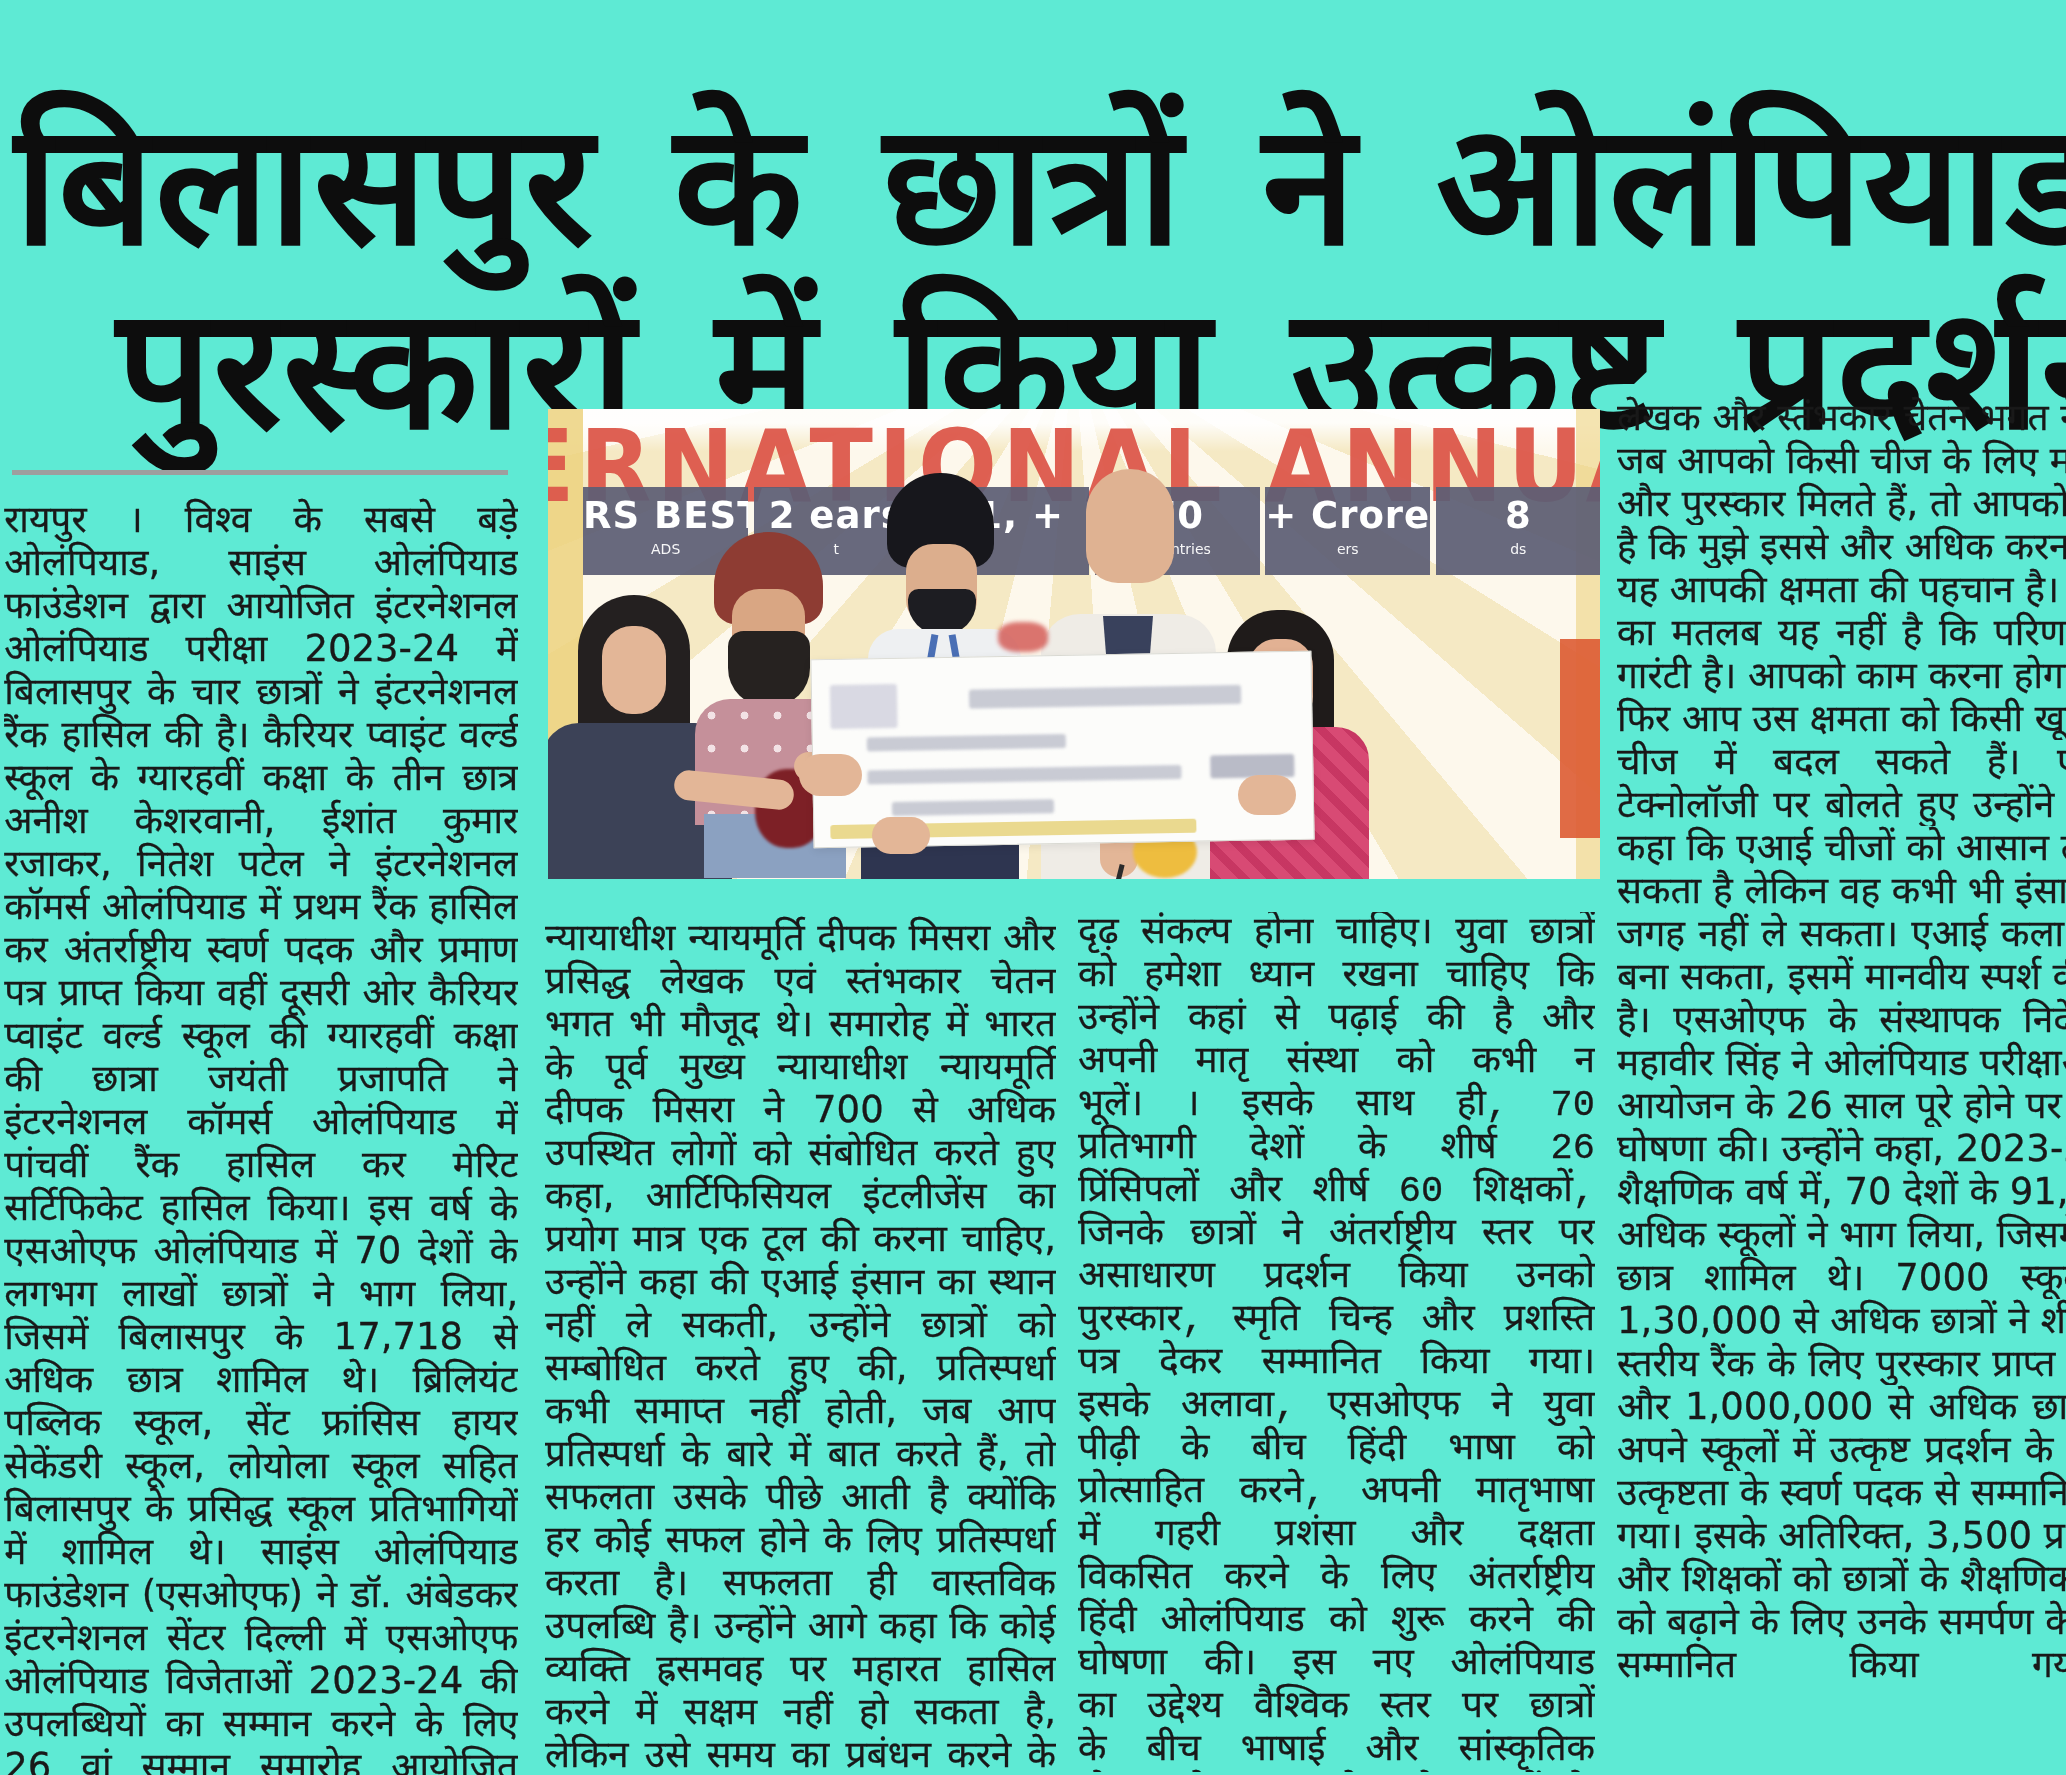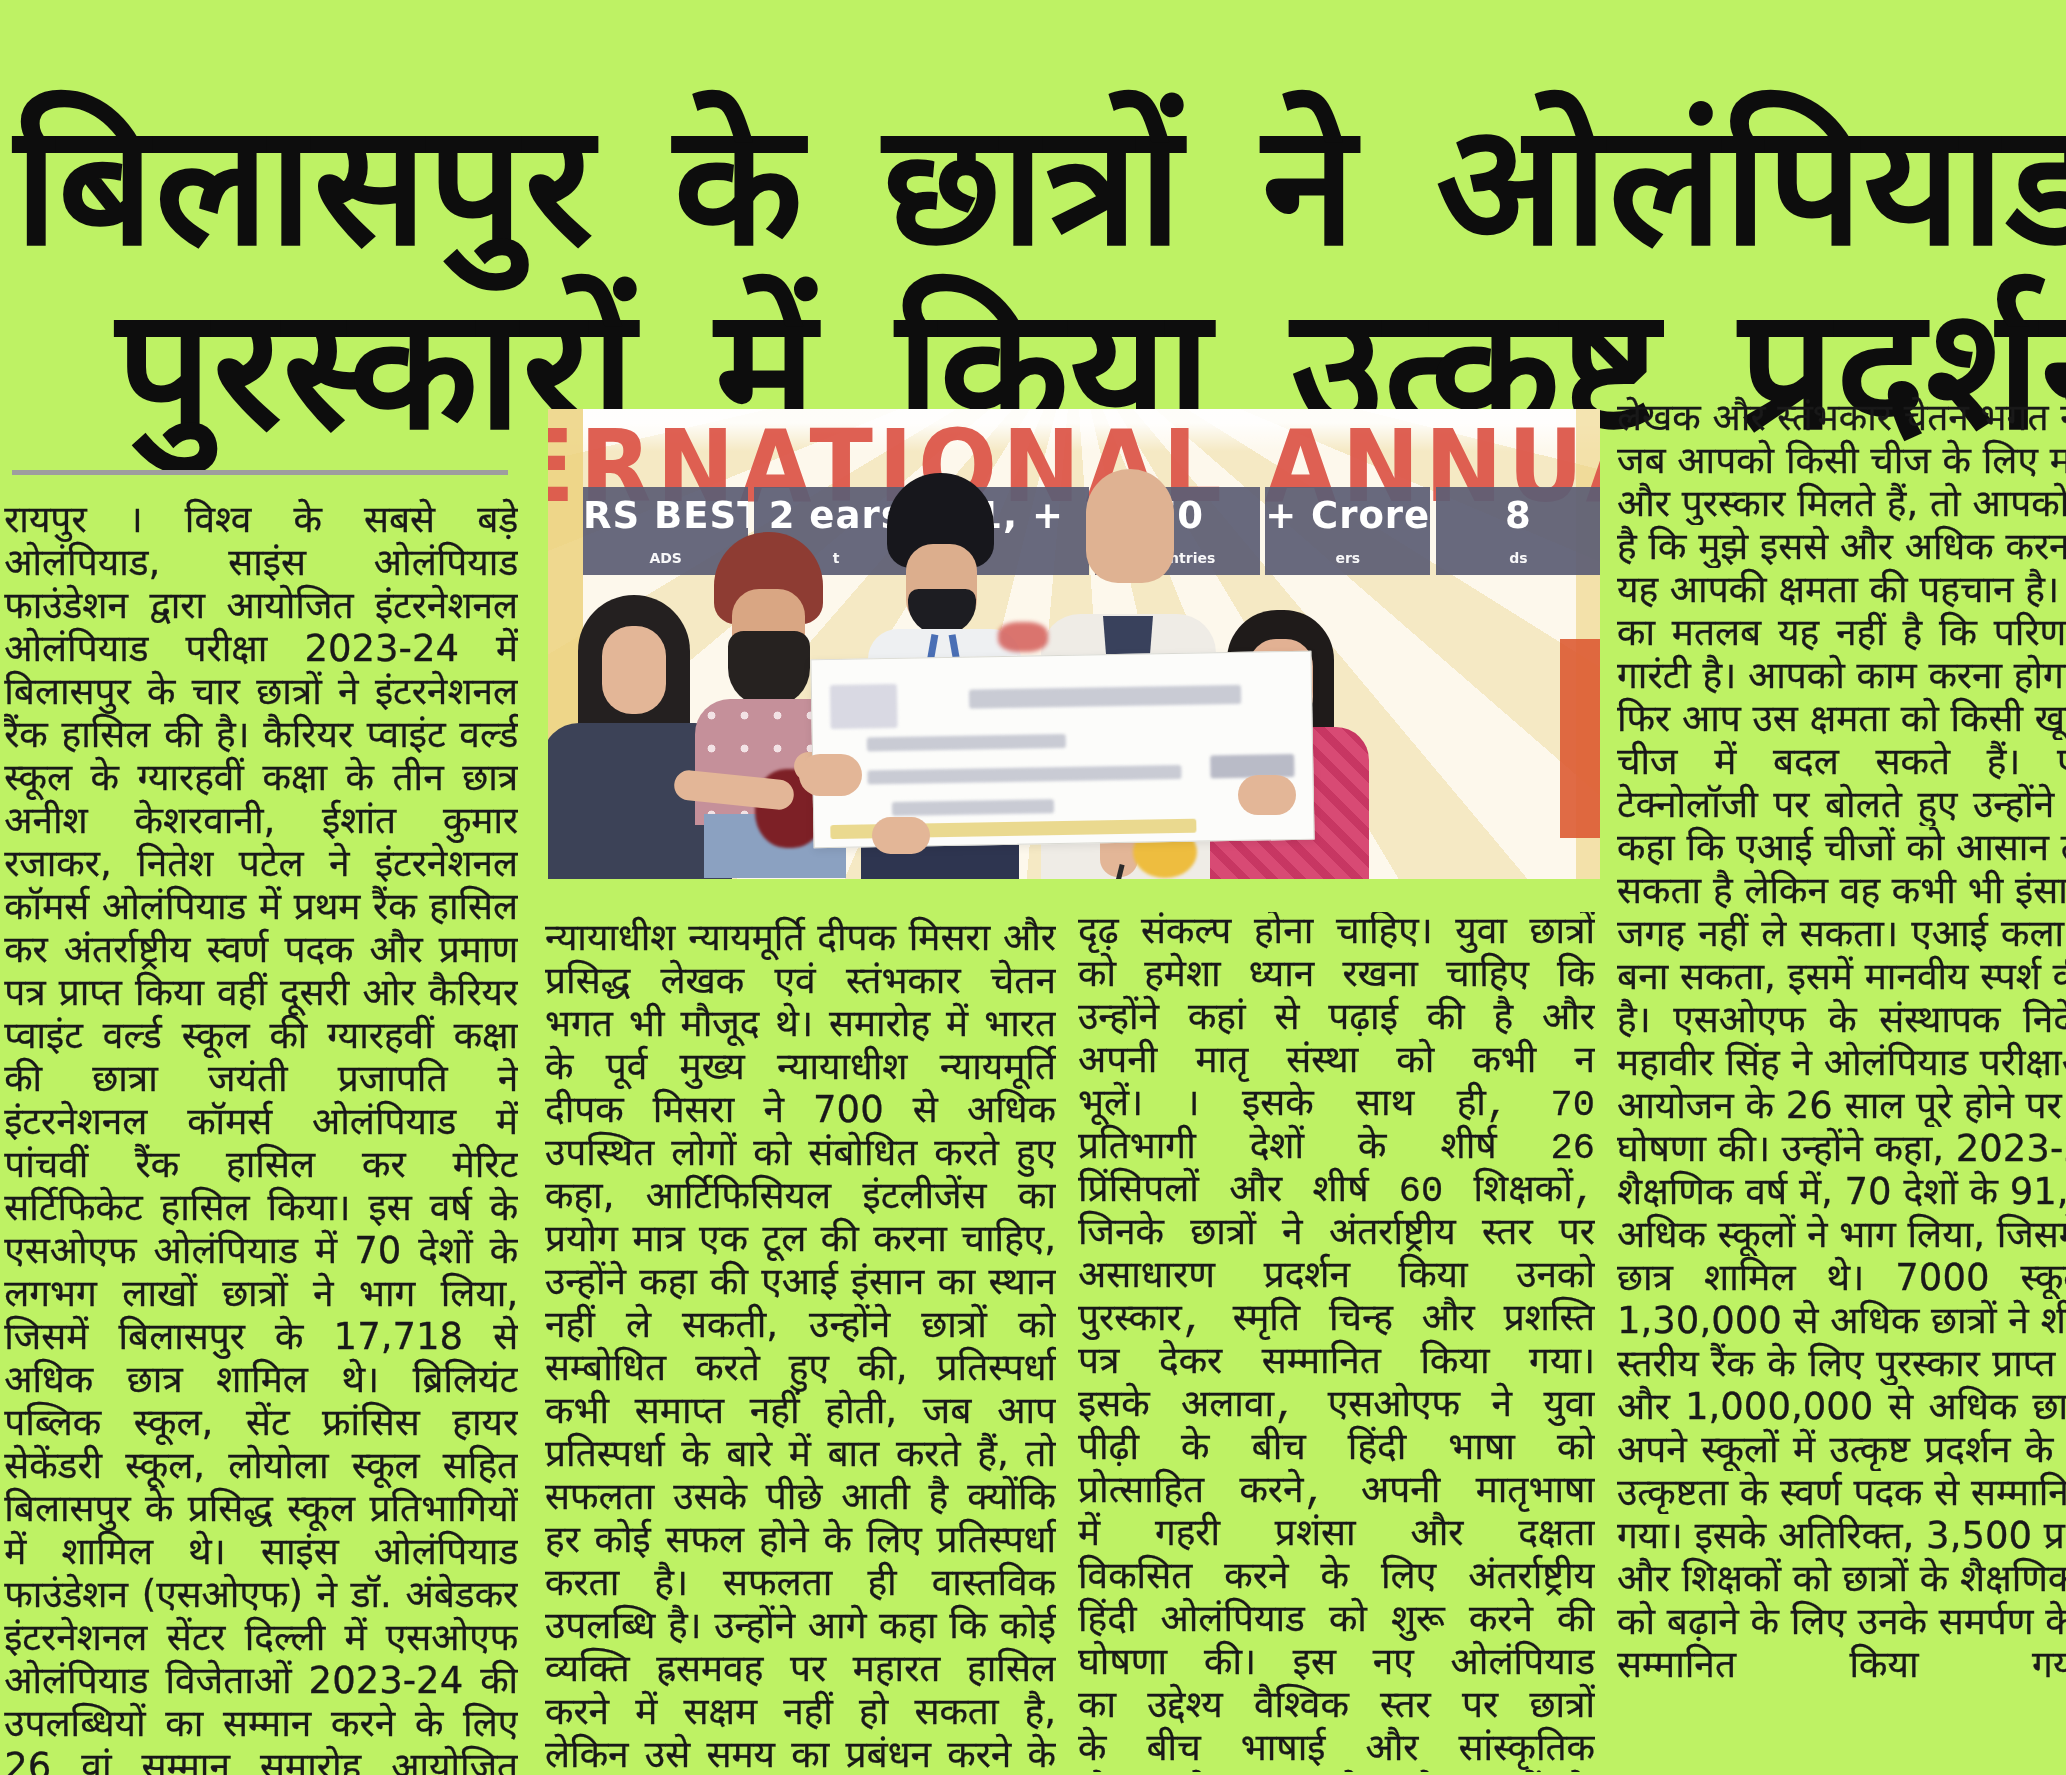--- a/index.html
+++ b/index.html
@@ -1,16 +1,16 @@
 <!DOCTYPE html>
 <html style="font-size:8.4px"><head>
 <meta charset="utf-8">
 <style>
   html,body{margin:0;padding:0;background:#ffffff;}
-  .page{position:relative;width:2066px;height:1776px;background:#bef264;overflow:hidden;
+  .page{position:relative;width:2066px;height:1776px;background:#5eead4;overflow:hidden;
         font-family:"DejaVu Sans",sans-serif;color:#1c1c1c;}
 
   
   .headline{position:absolute;left:14.6px;top:-20px;width:2301px;font-weight:bold;color:#0d0d0d;
             font-size:168px;line-height:184px;letter-spacing:1px;word-spacing:20px;}
   .hl{display:block;white-space:nowrap;}
   .hl2{padding-left:102px;}
 
   
   .byline{position:absolute;left:0;top:416px;width:518px;text-align:center;
@@ -23,21 +23,21 @@
            linear-gradient(rgba(255,255,255,.9) 0 3%, rgba(255,255,255,0) 9%),
            repeating-conic-gradient(from 140deg at 50% -15%, #f5e9c4 0deg 9deg, #fdf8ec 9deg 18deg);}
   .photo-part{position:absolute;}
   .band-left{left:0;top:0;width:35px;height:470px;background:#ecd27f;opacity:.85;}
   .band-right{right:0;top:0;width:24px;height:470px;background:#ecd27f;opacity:.6;}
   .banner{left:-37px;top:3.1px;width:1360px;font-size:93px;font-weight:bold;color:#dd584b;
           letter-spacing:5.2px;white-space:nowrap;transform:scaleY(1.08);opacity:.95;}
   .statband{left:35px;top:78px;width:1018px;height:88px;display:flex;gap:5.2px;position:absolute;}
   .statbox{flex:1;background:rgba(92,94,116,.93);color:#fff;text-align:center;padding-top:7.3px;overflow:hidden;}
   .stat-top{font-size:37px;font-weight:bold;letter-spacing:1px;white-space:nowrap;}
-  .stat-bottom{font-size:14px;margin-top:13px;white-space:nowrap;opacity:.95;font-weight:bold;}
+  .stat-bottom{font-size:14px;margin-top:4px;white-space:nowrap;opacity:.95;}
 
   
   .skin{background:#e3b697;}
   .p1-hair{left:30px;top:186px;width:112px;height:230px;background:#242020;border-radius:58px 58px 31px 31px;}
   .p1-face{left:54px;top:217px;width:64px;height:88px;border-radius:30px;}
   .p1-body{left:-6.3px;top:314px;width:190px;height:156px;background:#3c4257;border-radius:37px 37px 0 0;}
   .p1-arm{left:126px;top:366px;width:120px;height:30px;border-radius:15.7px;transform:rotate(6deg);}
   .p2-turban{left:166px;top:123px;width:109px;height:92px;background:#8e3c33;border-radius:54px 54px 21px 21px;}
   .p2-face{left:184px;top:180px;width:73px;height:78px;border-radius:27px;background:#d9a683;}
   .p2-beard{left:180px;top:222px;width:82px;height:76px;background:#262220;border-radius:15.7px 15.7px 39px 39px;}

